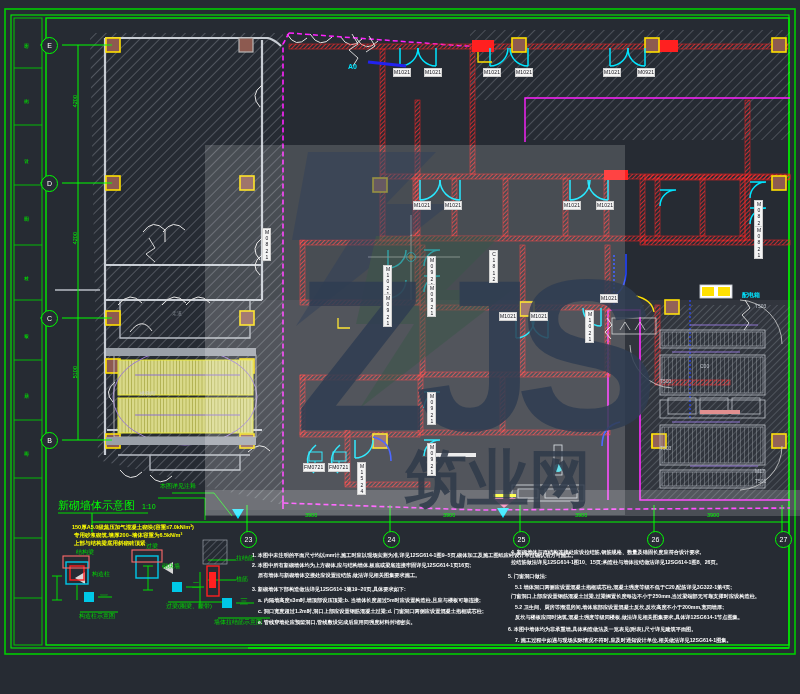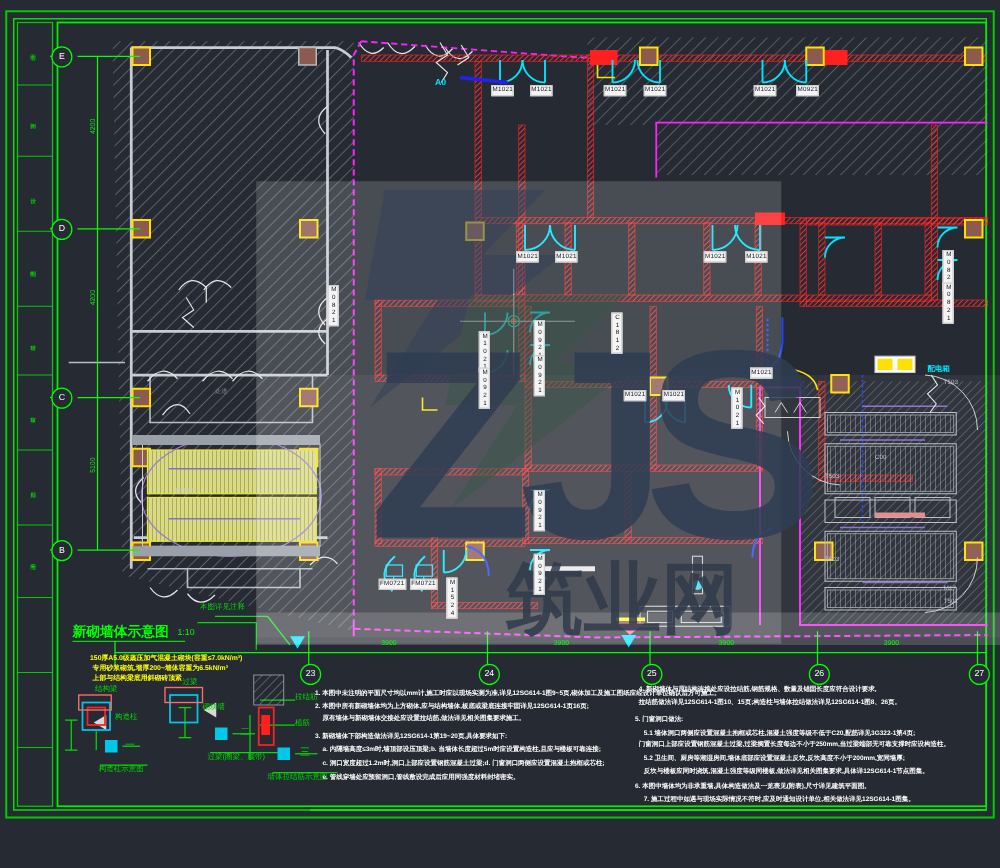--- a/index.html
+++ b/index.html
@@ -20,21 +20,21 @@
   .tagbox{position:absolute;background:#f4f4f4;color:#101018;font-size:5px;line-height:7px;
           text-align:center;border:1px solid #cfcfcf;letter-spacing:.2px;white-space:nowrap;
           font-family:"Liberation Sans",sans-serif;}
   .tagv{writing-mode:vertical-rl;text-orientation:upright;}
   .cyanlbl{position:absolute;color:#00e5ff;font-size:7px;font-weight:bold;white-space:nowrap;}
   .ylw{position:absolute;color:#ffff00;font-size:5.5px;line-height:7px;white-space:nowrap;
        font-weight:bold;}
   .grn{position:absolute;color:#00dd00;font-size:6px;line-height:7px;white-space:nowrap;}
   .wht{position:absolute;color:#e8e8e8;font-size:5px;line-height:6.6px;white-space:nowrap;}
   .note{position:absolute;color:#ffffff;font-size:5.2px;line-height:8.2px;white-space:nowrap;font-weight:bold;}
-  .ttl{position:absolute;color:#00ff00;font-weight:bold;white-space:nowrap;}
+  .ttl{position:absolute;color:#00ff00;font-weight:normal;white-space:nowrap;}
   .tbcell{position:absolute;color:#00dd00;font-size:4.5px;writing-mode:vertical-rl;
           text-orientation:upright;white-space:nowrap;}
   .dimtxt{position:absolute;color:#00ff00;font-size:5.5px;white-space:nowrap;}
   .dimv{position:absolute;color:#00ff00;font-size:5.5px;white-space:nowrap;
         writing-mode:vertical-rl;transform:rotate(180deg);}
   .bub{position:absolute;width:15px;height:15px;border:1.2px solid #00ff00;border-radius:50%;
        color:#ffffff;font-size:7px;display:flex;align-items:center;justify-content:center;
        background:#262b33;font-family:"Liberation Sans",sans-serif;}
 </style>
 </head>

